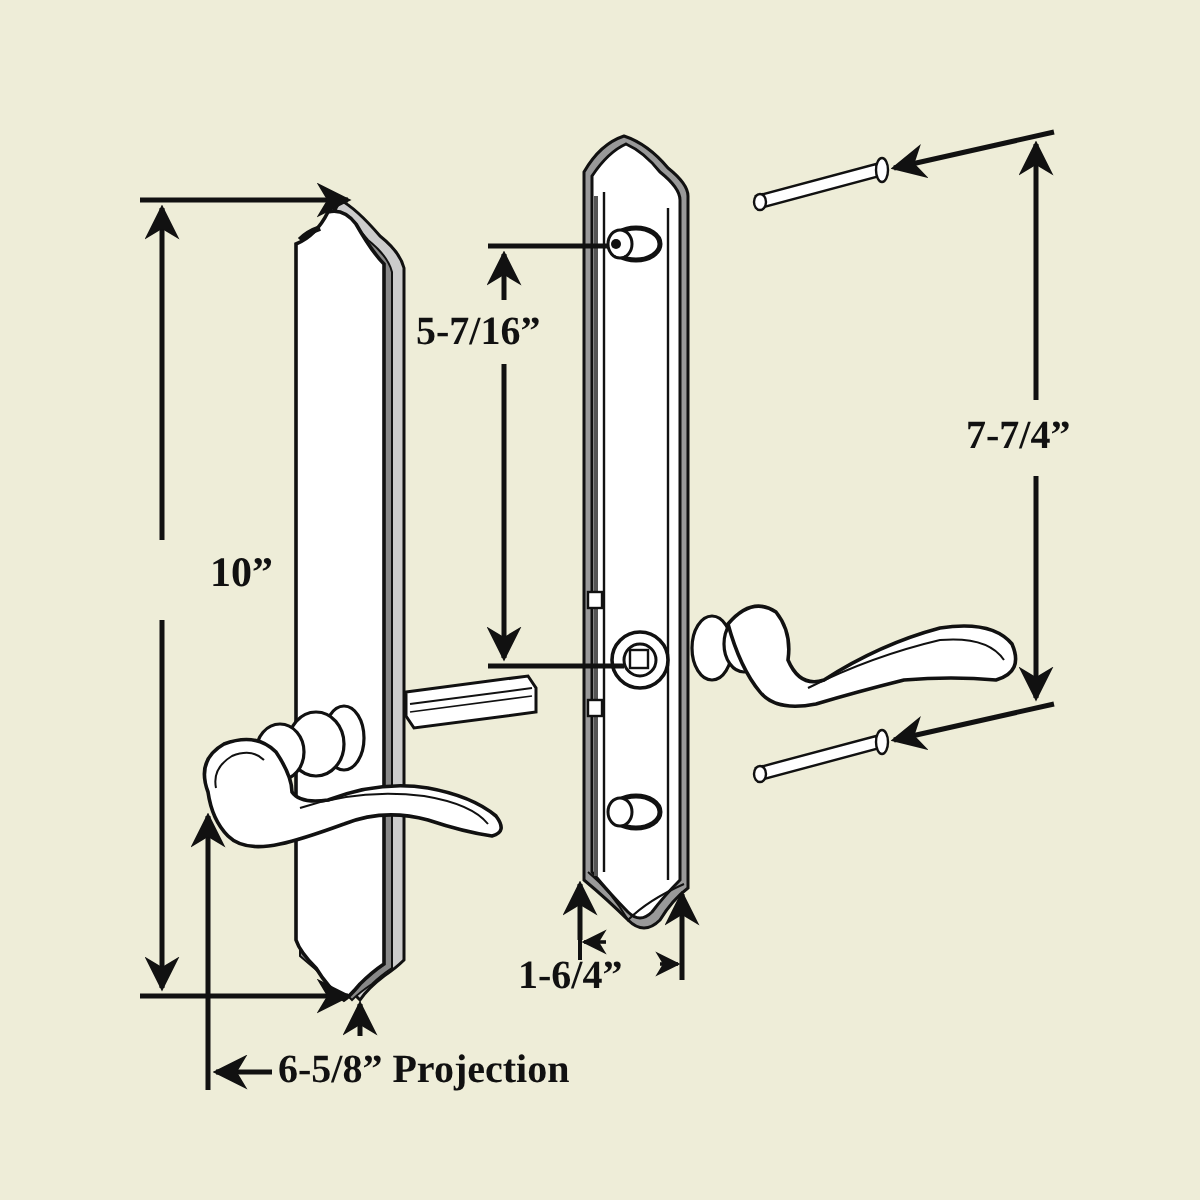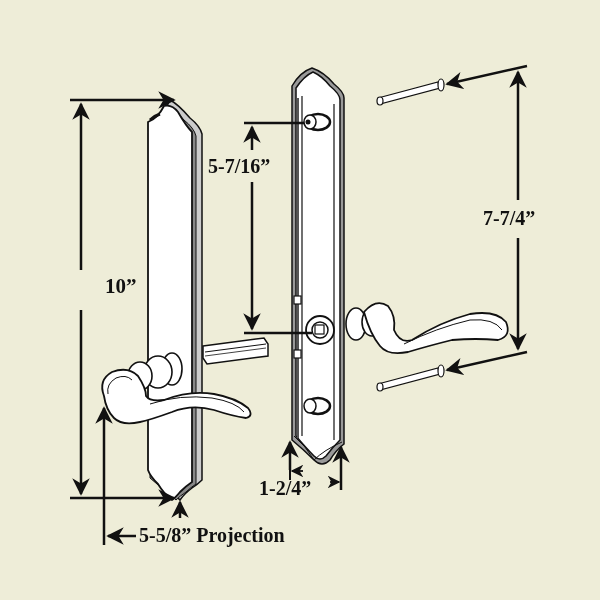--- a/index.html
+++ b/index.html
@@ -129,15 +129,15 @@
     <line x1="136" y1="536" x2="108" y2="536" marker-end="url(#arrow)"></line>
   </g>
 </svg>
 
 <div class="dim-label bg-pad" style="left:62px; top:276px; font-size:21px;margin-left:40px;">10”</div>
 
 <div class="dim-label bg-pad" style="left:205px; top:156px; font-size:20px;">5-7/16”</div>
 
 <div class="dim-label bg-pad" style="left:480px; top:208px; font-size:20px;">7-7/4”</div>
 
-<div class="dim-label bg-pad" style="left:256px; top:478px; font-size:20px; background:transparent;">1-2/4”</div>
+<div class="dim-label bg-pad" style="left:256px; top:478px; font-size:20px; background:transparent;">1-6/4”</div>
 
-<div class="dim-label bg-pad" style="left:136px; top:525px; font-size:20px;">5-5/8” Projection</div>
+<div class="dim-label bg-pad" style="left:136px; top:525px; font-size:20px;">6-5/8” Projection</div>
 
 </body></html>

